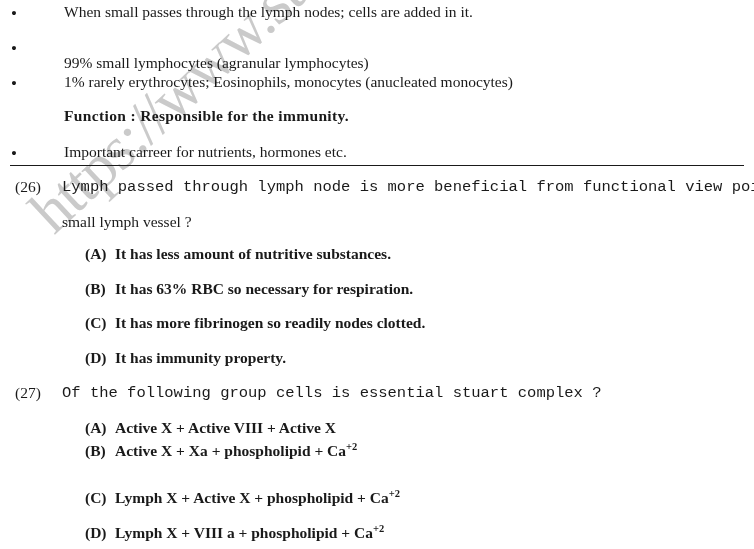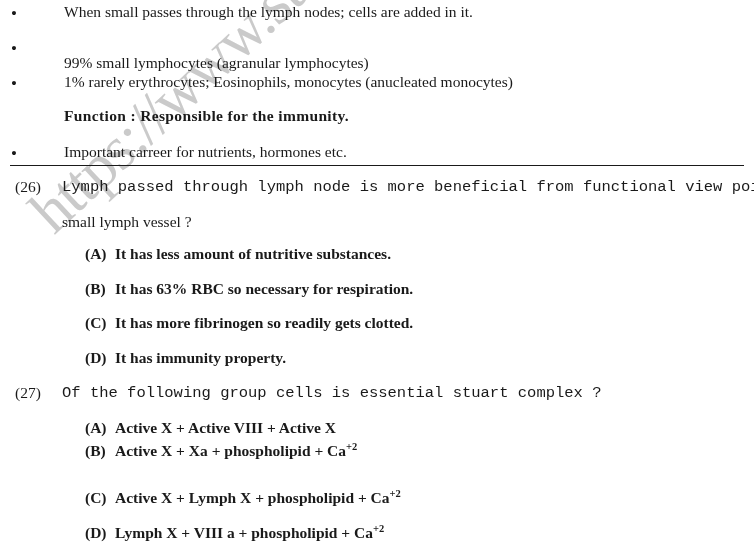--- a/index.html
+++ b/index.html
@@ -150,36 +150,36 @@
     <div class="line qtext" style="top:178px">Lymph passed through lymph node is more beneficial from functional view point than lymph present in</div>
     <div class="line qcont" style="top:213px">small lymph vessel ?</div>
 
     <div class="line opt" style="top:245px">
       <span class="lbl">(A)</span><span>It has less amount of nutritive substances.</span>
     </div>
     <div class="line opt" style="top:280px">
       <span class="lbl">(B)</span><span>It has 63% RBC so necessary for respiration.</span>
     </div>
     <div class="line opt" style="top:314px">
-      <span class="lbl">(C)</span><span>It has more fibrinogen so readily gets clotted.</span>
+      <span class="lbl">(C)</span><span>It has more fibrinogen so readily nodes clotted.</span>
     </div>
     <div class="line opt" style="top:349px">
       <span class="lbl">(D)</span><span>It has immunity property.</span>
     </div>
 
     <div class="qnum" style="top:384px">(27)</div>
     <div class="line qtext" style="top:384px">Of the following group cells is essential stuart complex ?</div>
 
     <div class="line opt" style="top:419px">
       <span class="lbl">(A)</span><span>Active X + Active VIII + Active X</span><sup></sup>
     </div>
     <div class="line opt" style="top:442px">
       <span class="lbl">(B)</span><span>Active X + Xa + phospholipid + Ca</span><sup>+2</sup>
     </div>
     <div class="line opt" style="top:489px">
-      <span class="lbl">(C)</span><span>Active X + Lymph X + phospholipid + Ca</span><sup>+2</sup>
+      <span class="lbl">(C)</span><span>Lymph X + Active X + phospholipid + Ca</span><sup>+2</sup>
     </div>
     <div class="line opt" style="top:524px">
       <span class="lbl">(D)</span><span>Lymph X + VIII a  + phospholipid + Ca</span><sup>+2</sup>
     </div>
 
   </div>
 </div>
 
 </body></html>

